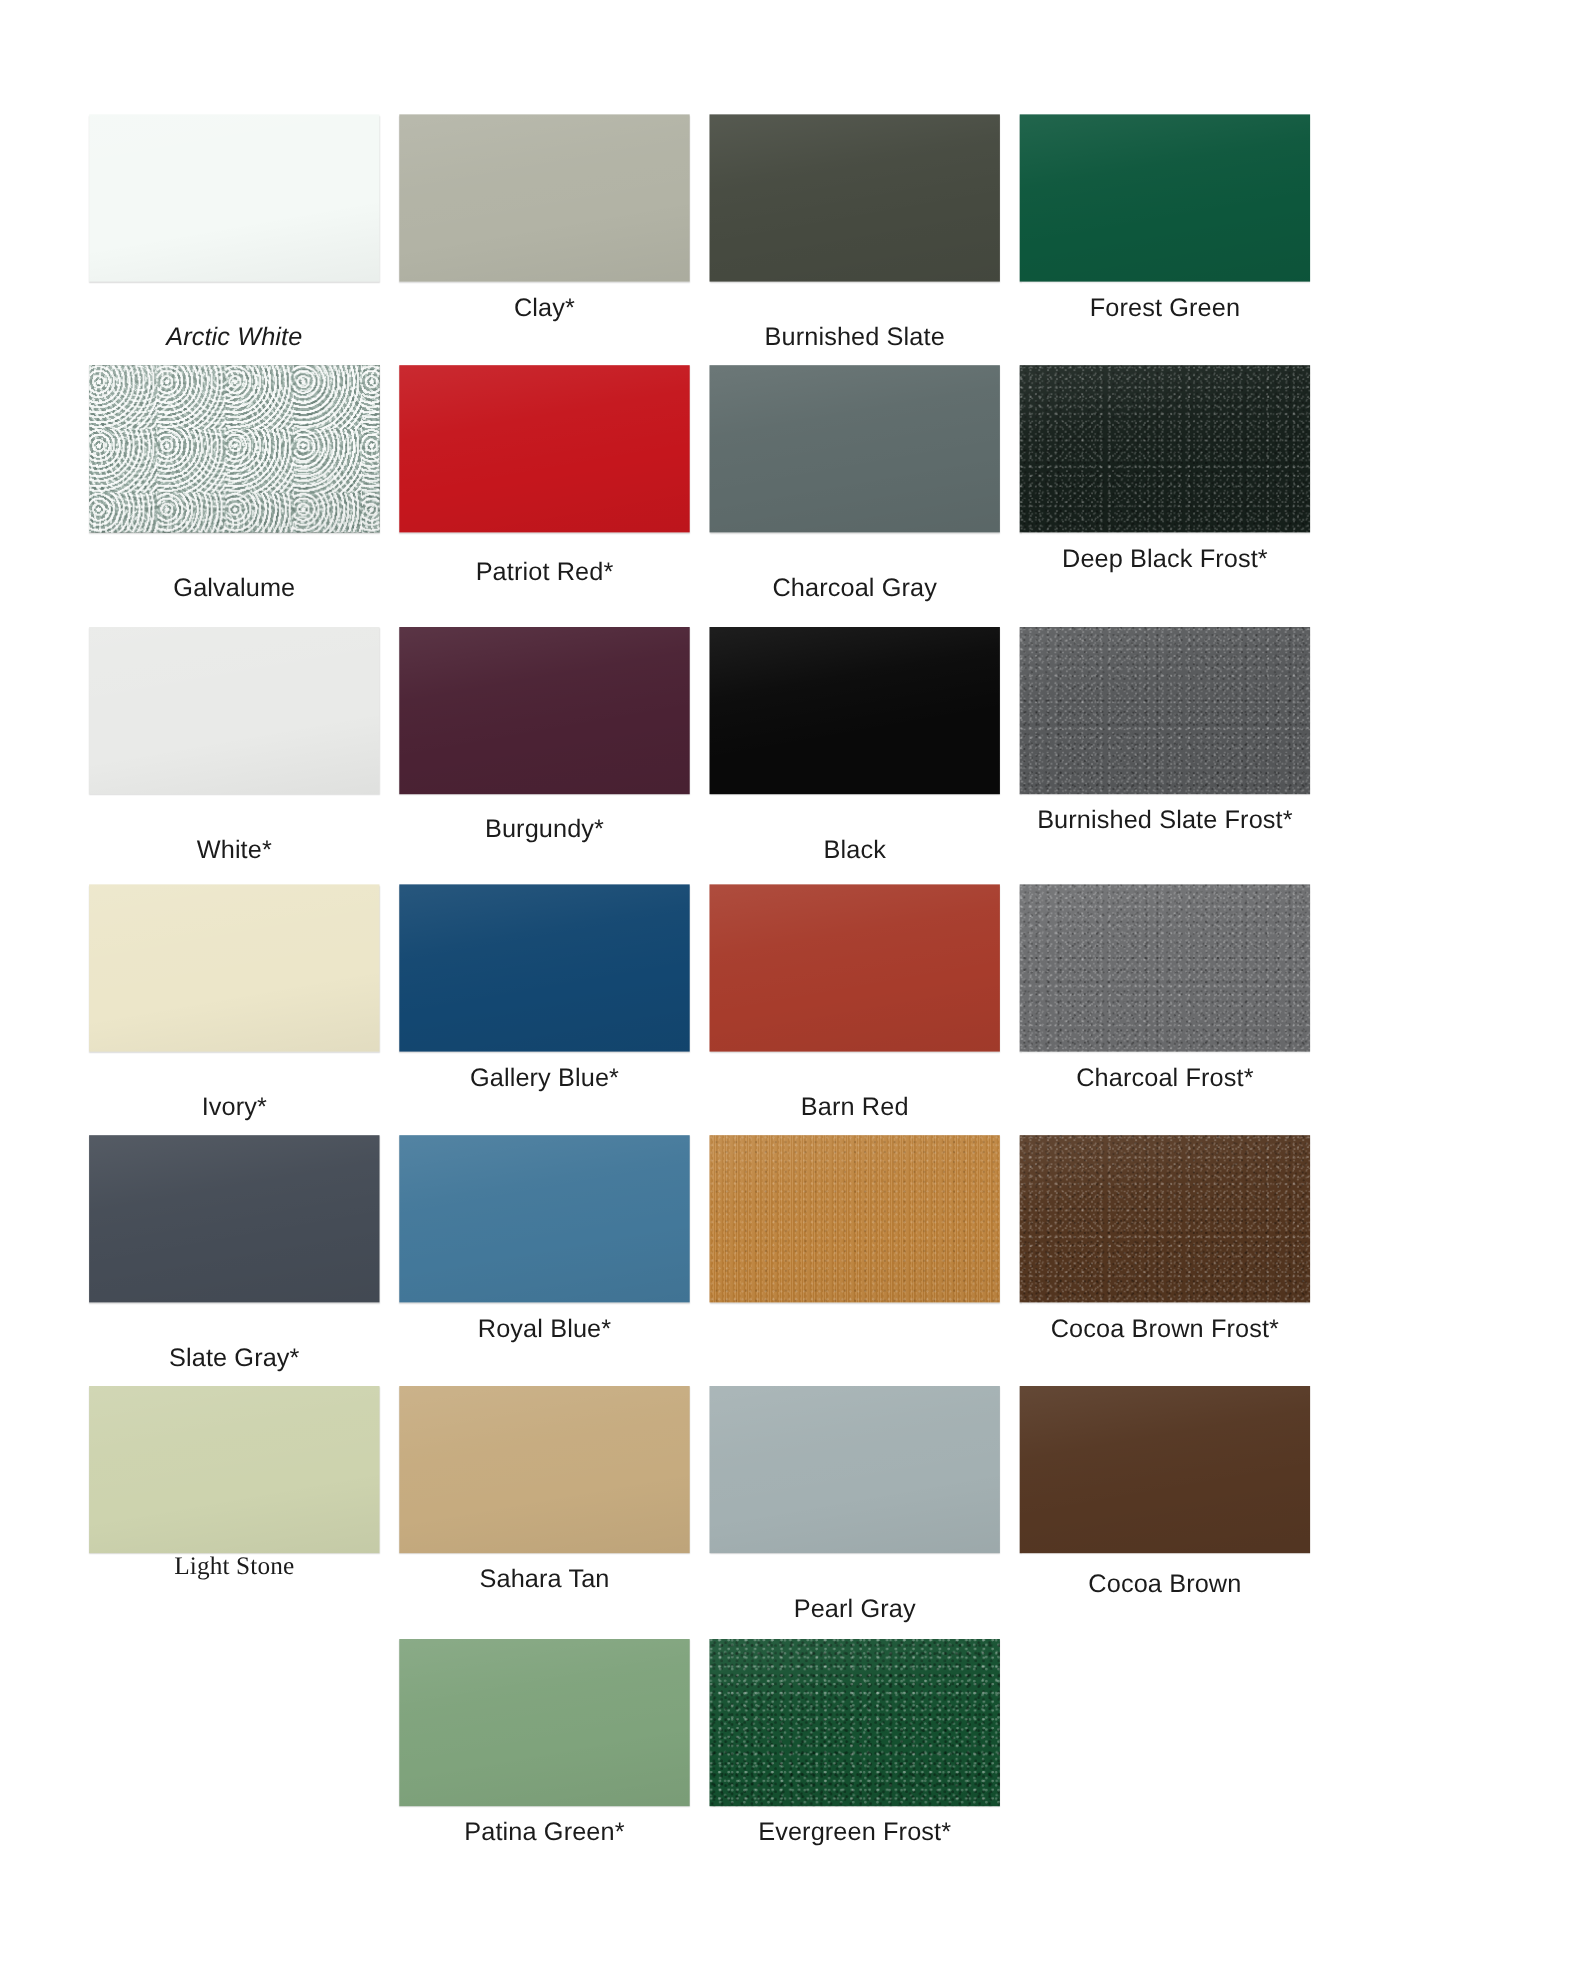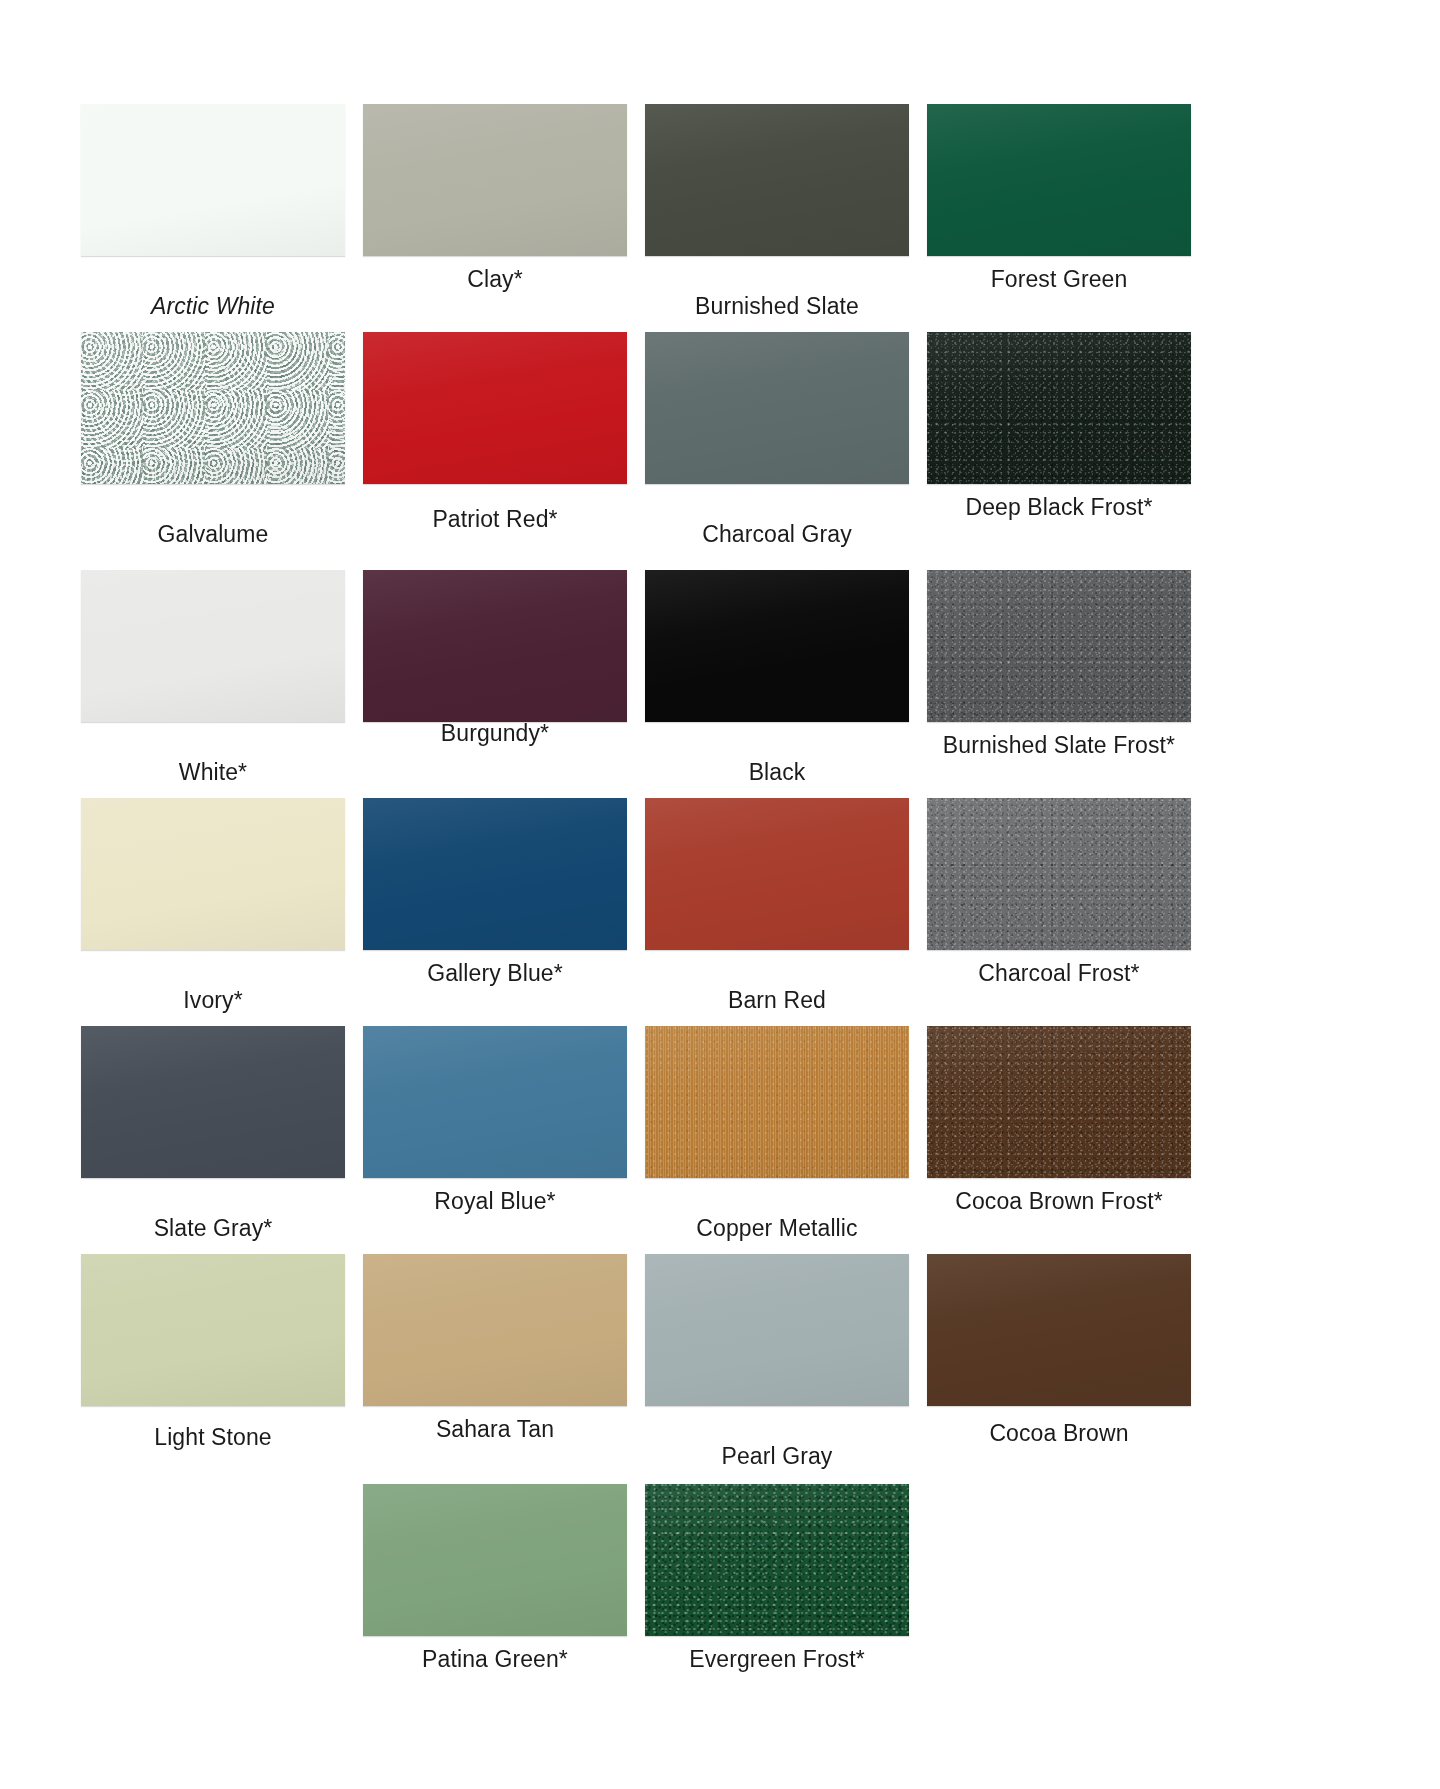--- a/index.html
+++ b/index.html
@@ -201,21 +201,21 @@
           <div class="chip " style="background-color: rgb(233, 234, 232);"></div>
         </div>
         <div class="label-slot" style="align-items: flex-end; padding-bottom: 14px;">
           <div class="swatch-label">White*</div>
         </div>
       </div>
       <div class="swatch-cell">
         <div class="chip-wrap">
           <div class="chip " style="background-color: rgb(75, 34, 52);"></div>
         </div>
-        <div class="label-slot" style="align-items: flex-start; padding-top: 0;">
+        <div class="label-slot" style="align-items: flex-start; padding-top: 20px;">
           <div class="swatch-label">Burgundy*</div>
         </div>
       </div>
       <div class="swatch-cell">
         <div class="chip-wrap">
           <div class="chip " style="background-color: rgb(9, 9, 9);"></div>
         </div>
         <div class="label-slot" style="align-items: flex-end; padding-bottom: 14px;">
           <div class="swatch-label">Black</div>
         </div>
@@ -277,39 +277,36 @@
           <div class="chip " style="background-color: rgb(67, 120, 154);"></div>
         </div>
         <div class="label-slot" style="align-items: flex-start; padding-top: 12px;">
           <div class="swatch-label">Royal Blue*</div>
         </div>
       </div>
       <div class="swatch-cell">
         <div class="chip-wrap">
           <div class="chip tex-metallic" style="background-color: rgb(192, 130, 56);"></div>
         </div>
-        <div class="label-slot" style="align-items: flex-end; padding-bottom: 14px;">
-          <div class="swatch-label">Copper Metallic</div>
-        </div>
       </div>
       <div class="swatch-cell">
         <div class="chip-wrap">
           <div class="chip tex-frost" style="background-color: rgb(83, 53, 31);"></div>
         </div>
         <div class="label-slot" style="align-items: flex-start; padding-top: 12px;">
           <div class="swatch-label">Cocoa Brown Frost*</div>
         </div>
       </div>
     </div>
     <div class="swatch-row">
       <div class="swatch-cell">
         <div class="chip-wrap">
           <div class="chip " style="background-color: rgb(205, 211, 174);"></div>
         </div>
-        <div class="label-slot" style="align-items: center; padding-bottom: 14px;">
+        <div class="label-slot" style="align-items: flex-start; padding-bottom: 14px; font-family: Liberation Serif, serif;">
           <div class="swatch-label">Light Stone</div>
         </div>
       </div>
       <div class="swatch-cell">
         <div class="chip-wrap">
           <div class="chip " style="background-color: rgb(198, 171, 127);"></div>
         </div>
         <div class="label-slot" style="align-items: flex-start; padding-top: 12px;">
           <div class="swatch-label">Sahara Tan</div>
         </div>

